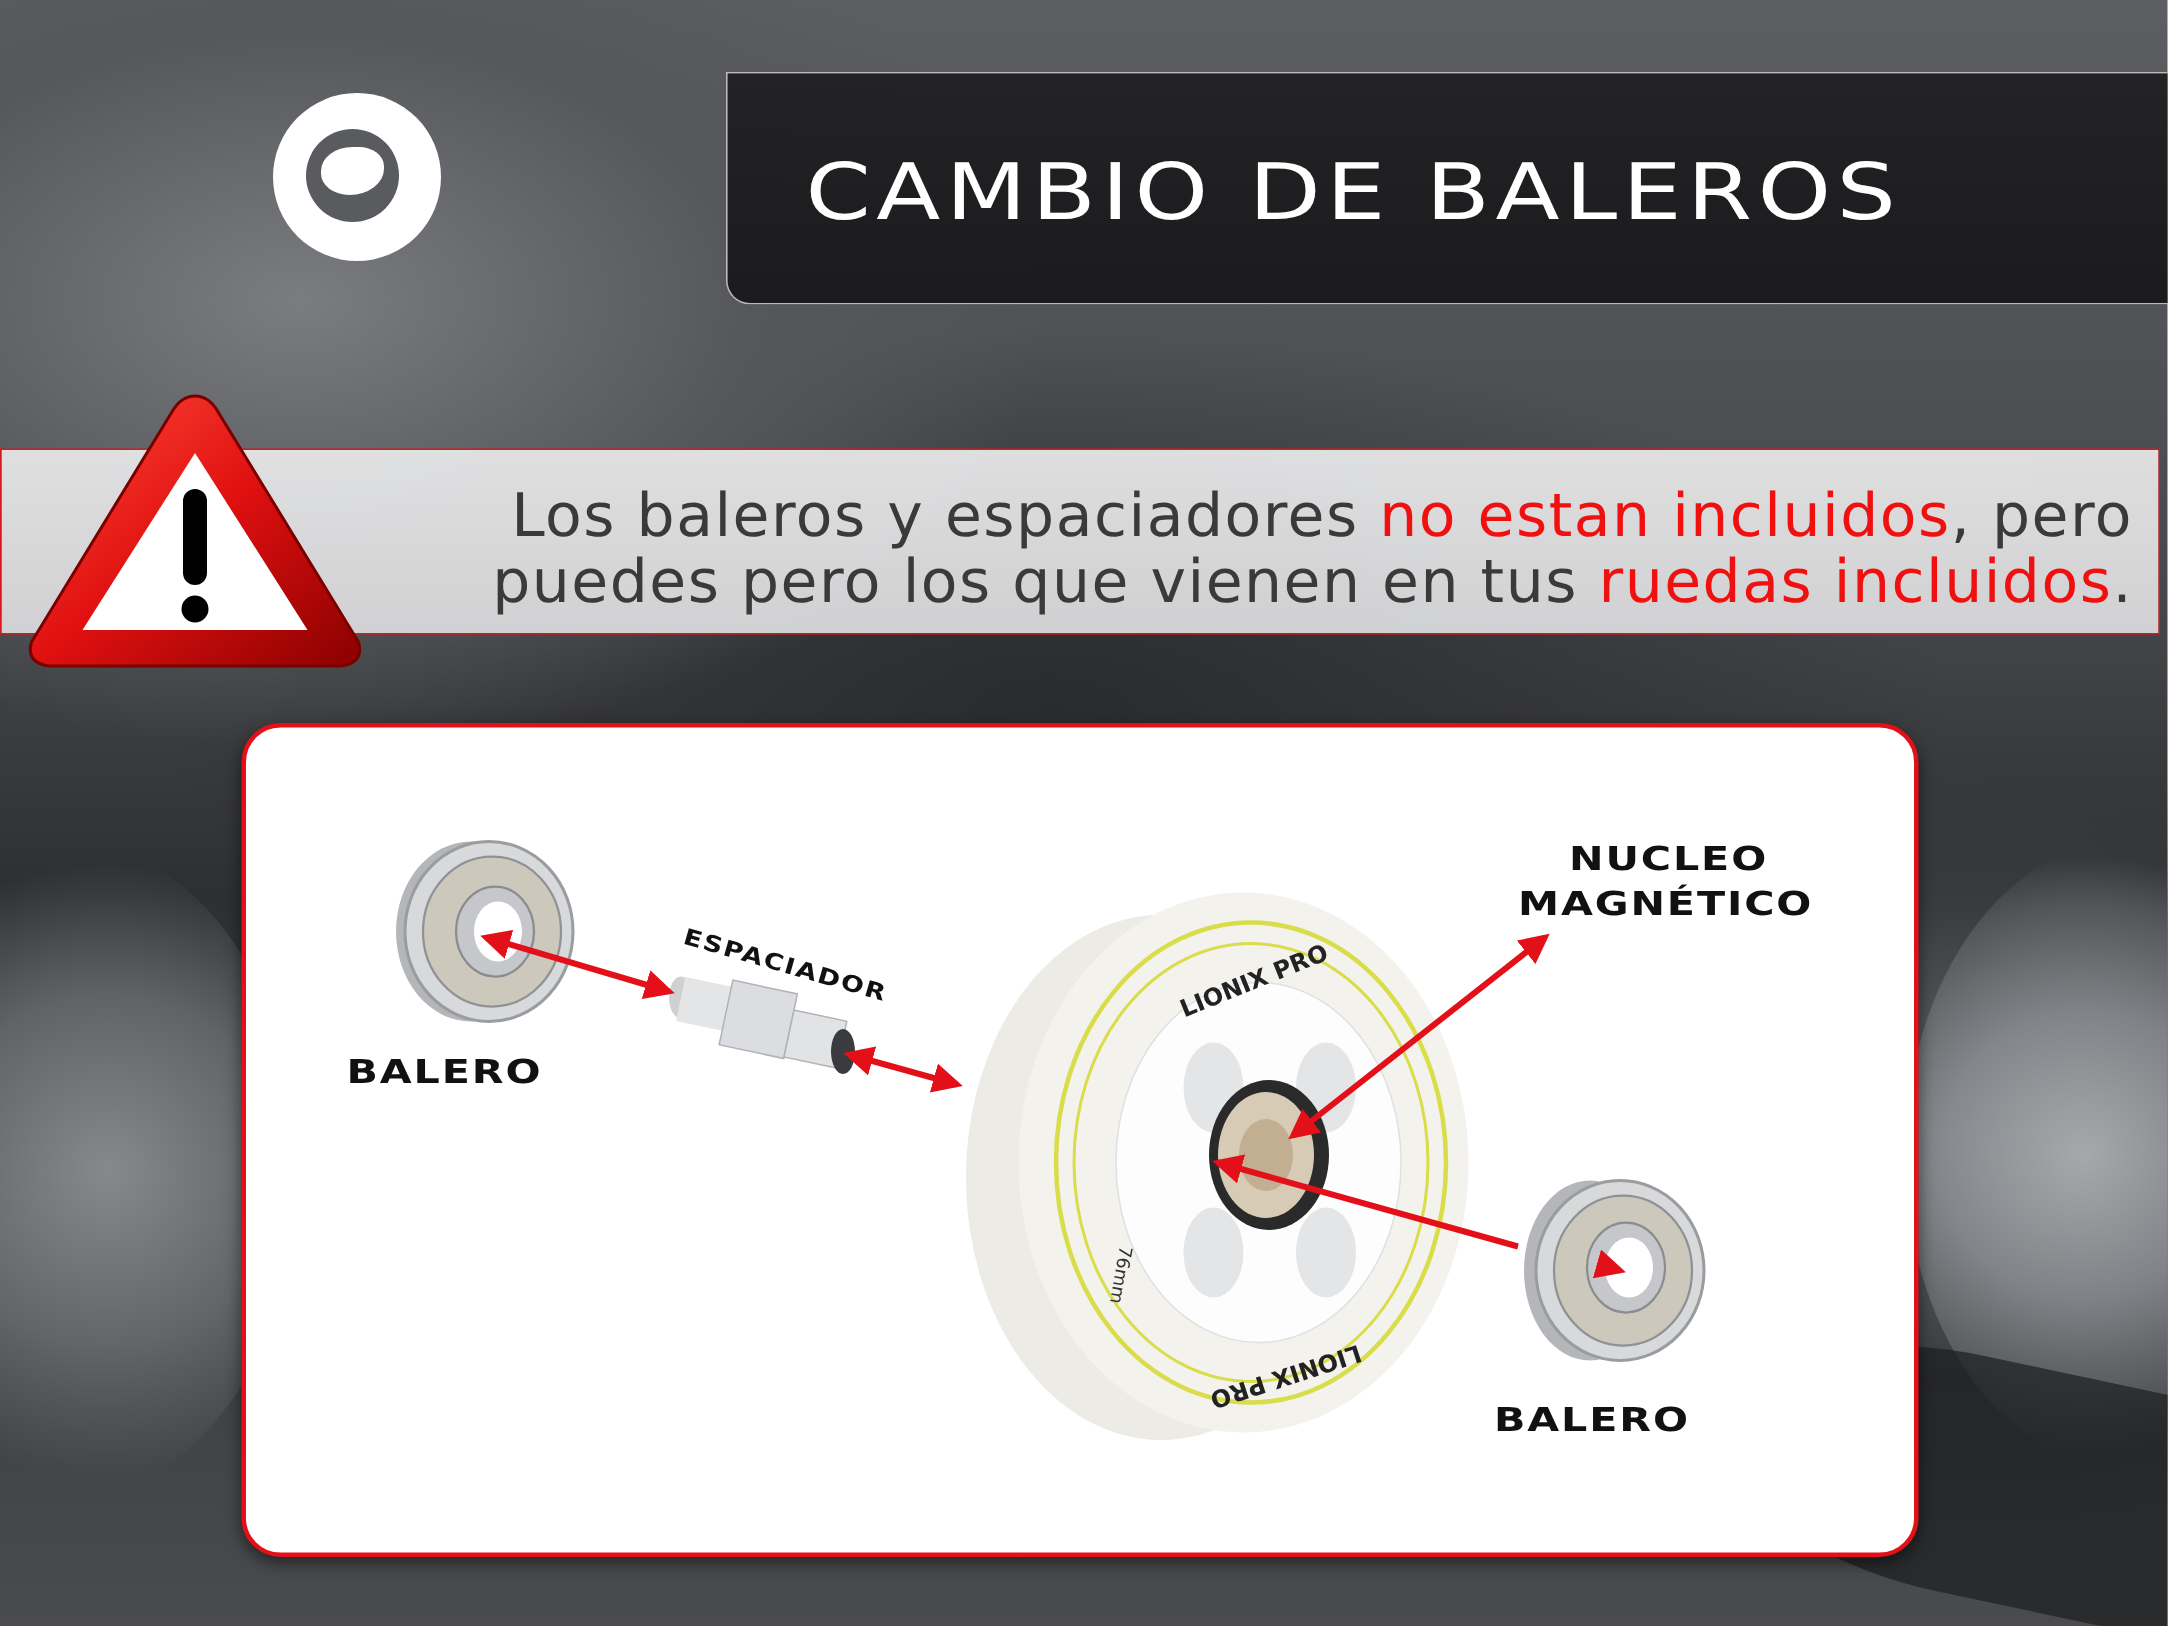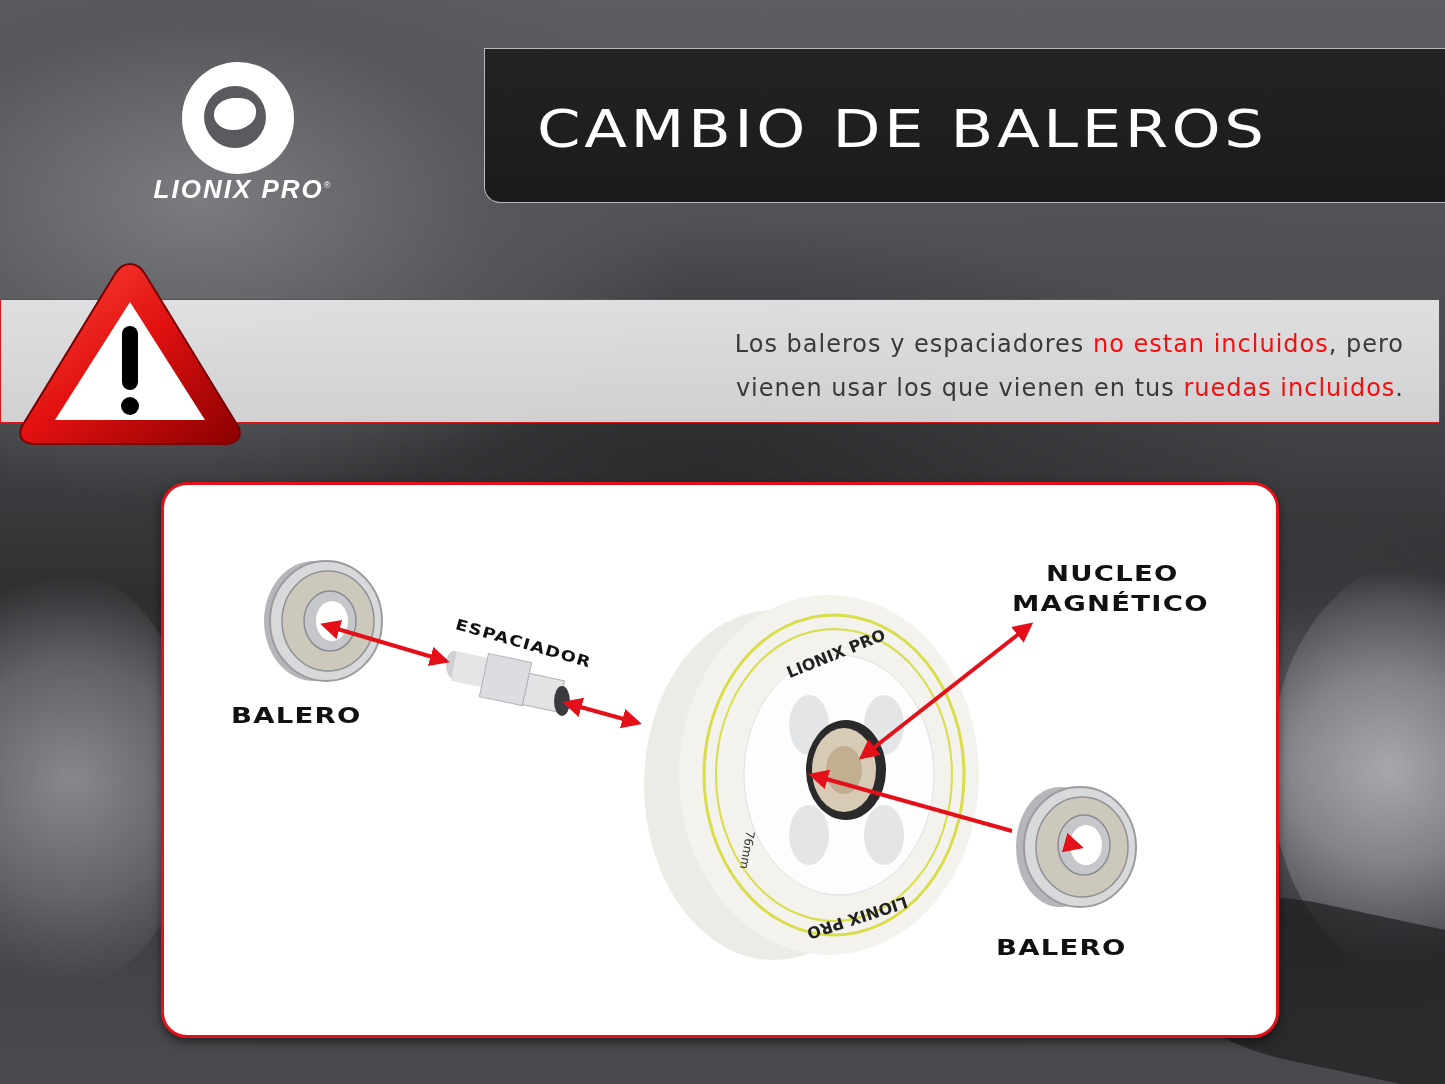--- a/index.html
+++ b/index.html
@@ -62,22 +62,22 @@
     font-weight:normal; transform:scaleX(1.2); transform-origin:left center;
   }
 
   
   .warning-strip {
     position:absolute; left:0; top:299px; width:1440px; height:124px;
     background: linear-gradient(180deg, #e4e4e5, #d6d6d8);
     border:1px solid #e0161a; box-sizing:border-box; opacity:.97;
   }
   .warning-text {
-    position:absolute; left:234px; top:322px; width:1170px;
-    color:#3a3a3a; font-family:"DejaVu Sans", sans-serif; font-size:24px; line-height:44px;
+    position:absolute; left:252px; top:322px; width:1170px;
+    color:#3a3a3a; font-family:"DejaVu Sans", sans-serif; font-size:40px; line-height:44px;
     letter-spacing:1px; text-align:right;
   }
   .warning-text .red { color:#f01010; }
   .warning-icon { position:absolute; left:15px; top:258px; width:230px; height:190px; }
 
   
   .card {
     position:absolute; left:161px; top:482px; width:1118px; height:556px;
     background:#fff; border:3px solid #e3101a; border-radius:26px; box-sizing:border-box;
     box-shadow: 0 4px 10px rgba(0,0,0,.5);
@@ -97,33 +97,30 @@
 
 <div class="bg-shape bg-wheel-right"></div>
 <div class="bg-shape bg-wheel-left"></div>
 <div class="bg-shape bg-dark-band"></div>
 
 <div class="logo">
   <div class="logo-mark">
     <div class="inner"></div>
     <div class="head"></div>
   </div>
-  <div class="logo-text">
-    <span>LIONIX PRO</span><sup>®</sup>
-  </div>
 </div>
 
 <div class="title-bar">
   <div class="title-text">CAMBIO DE BALEROS</div>
 </div>
 
 <div class="warning-strip"></div>
 <div class="warning-text">
   <div><span>Los baleros y espaciadores </span><span class="red">no estan incluidos</span><span>, pero</span></div>
-  <div><span>vienen usar los que vienen en tus </span><span class="red">ruedas incluidos</span><span>.</span></div>
+  <div><span>puedes pero los que vienen en tus </span><span class="red">ruedas incluidos</span><span>.</span></div>
 </div>
 <svg class="warning-icon" viewBox="0 0 230 190">
   <defs>
     <linearGradient id="tri" x1="0" y1="0" x2="1" y2="1">
       <stop offset="0" stop-color="#ff4a3a"></stop>
       <stop offset="0.5" stop-color="#e01010"></stop>
       <stop offset="1" stop-color="#8a0000"></stop>
     </linearGradient>
   </defs>
   <path d="M115 6 Q124 6 130 16 L224 170 Q228 184 212 186 L18 186 Q2 184 6 170 L100 16 Q106 6 115 6 Z" fill="url(#tri)" stroke="#7a0000" stroke-width="2"></path>

